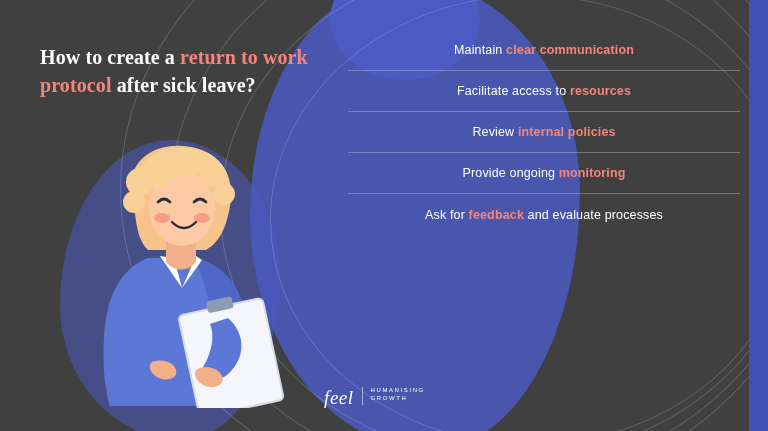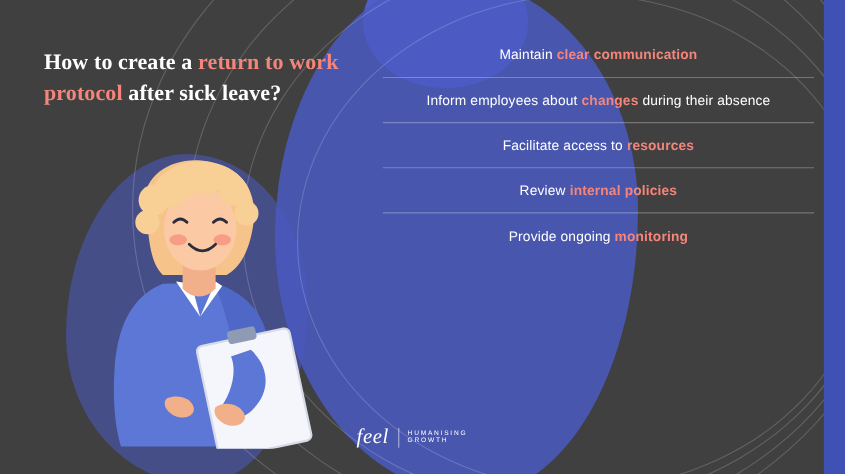--- a/index.html
+++ b/index.html
@@ -99,21 +99,21 @@
     left: 78px; top: 138px;
     width: 220px; height: 270px;
   }
 
   
   .footer {
     position: absolute;
     left: 0; right: 0;
     bottom: 22px;
     display: flex;
-    align-items: center;
+    align-items: flex-start;
     justify-content: center;
     gap: 8px;
     margin-top: 44px;
   }
   .logo-word {
     font-family: "Liberation Serif", serif;
     font-style: italic;
     font-size: 19px;
     color: #ffffff;
     letter-spacing: .5px;
@@ -198,30 +198,30 @@
       <path d="M70 124 C48 140 40 170 46 196 C50 214 62 226 76 228 C84 214 78 186 82 164 Z" fill="#5c77d6"></path>
       <path d="M74 224 c10 -4 22 0 24 8 c2 7 -6 11 -14 9 c-9 -2 -16 -12 -10 -17 Z" fill="#f2b08a"></path>
     </svg>
   </div>
 
   <div class="list">
     <div class="list-item">
       <div class="item-text"><span>Maintain </span><span class="em">clear communication</span><span></span></div>
     </div>
     <div class="list-item">
-      <div class="item-text"><span>Inform employees about </span><span class="em">changes</span><span> during their absence</span></div>
-    </div>
-    <div class="list-item">
       <div class="item-text"><span>Facilitate access to </span><span class="em">resources</span><span></span></div>
     </div>
     <div class="list-item">
       <div class="item-text"><span>Review </span><span class="em">internal policies</span><span></span></div>
     </div>
     <div class="list-item">
       <div class="item-text"><span>Provide ongoing </span><span class="em">monitoring</span><span></span></div>
+    </div>
+    <div class="list-item">
+      <div class="item-text"><span>Ask for </span><span class="em">feedback</span><span> and evaluate processes</span></div>
     </div>
   </div>
 
   <div class="footer">
     <div class="logo-word">feel</div>
     <div class="logo-divider"></div>
     <div class="logo-tag">
       <span>Humanising</span>
       <span>Growth</span>
     </div>

